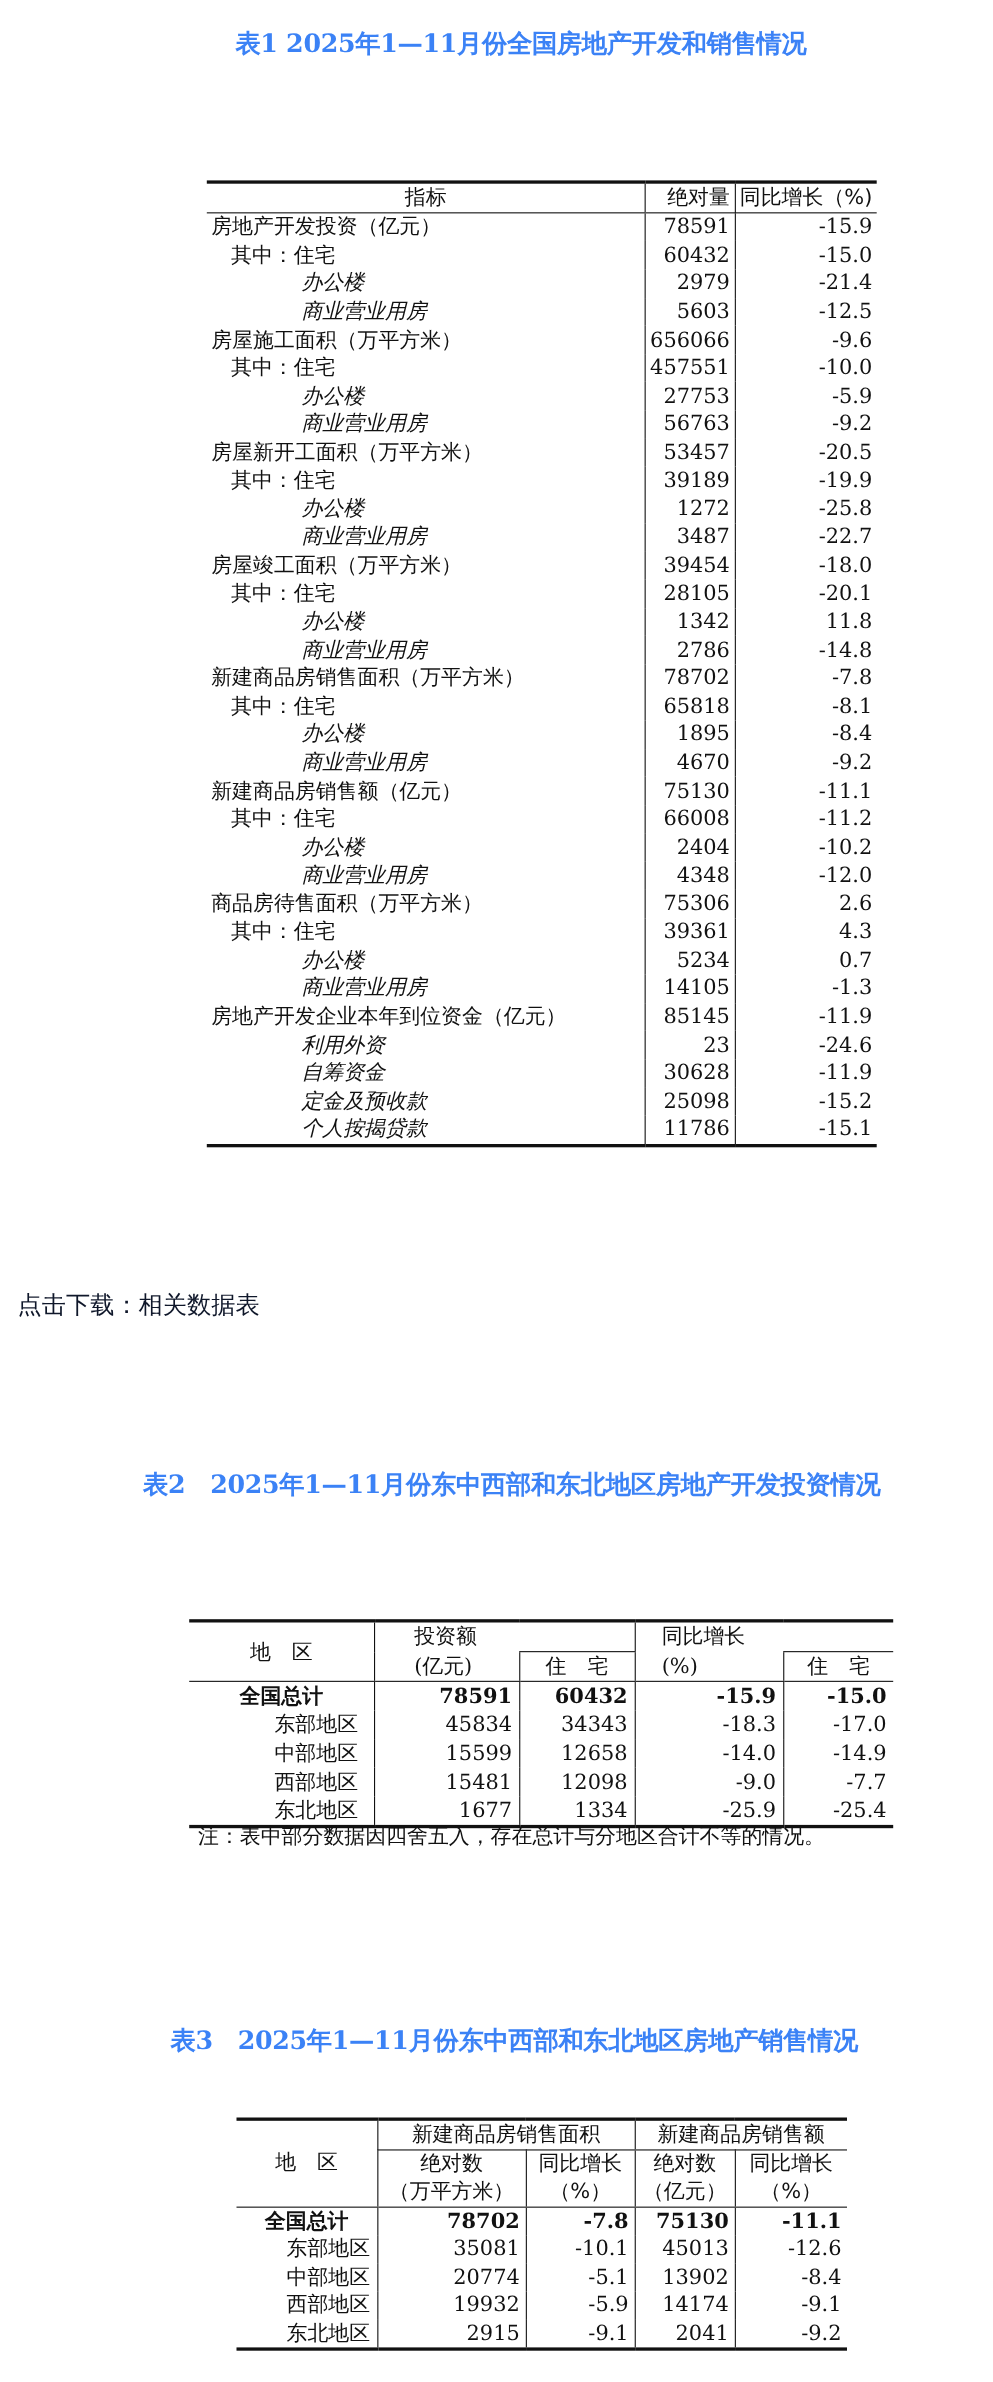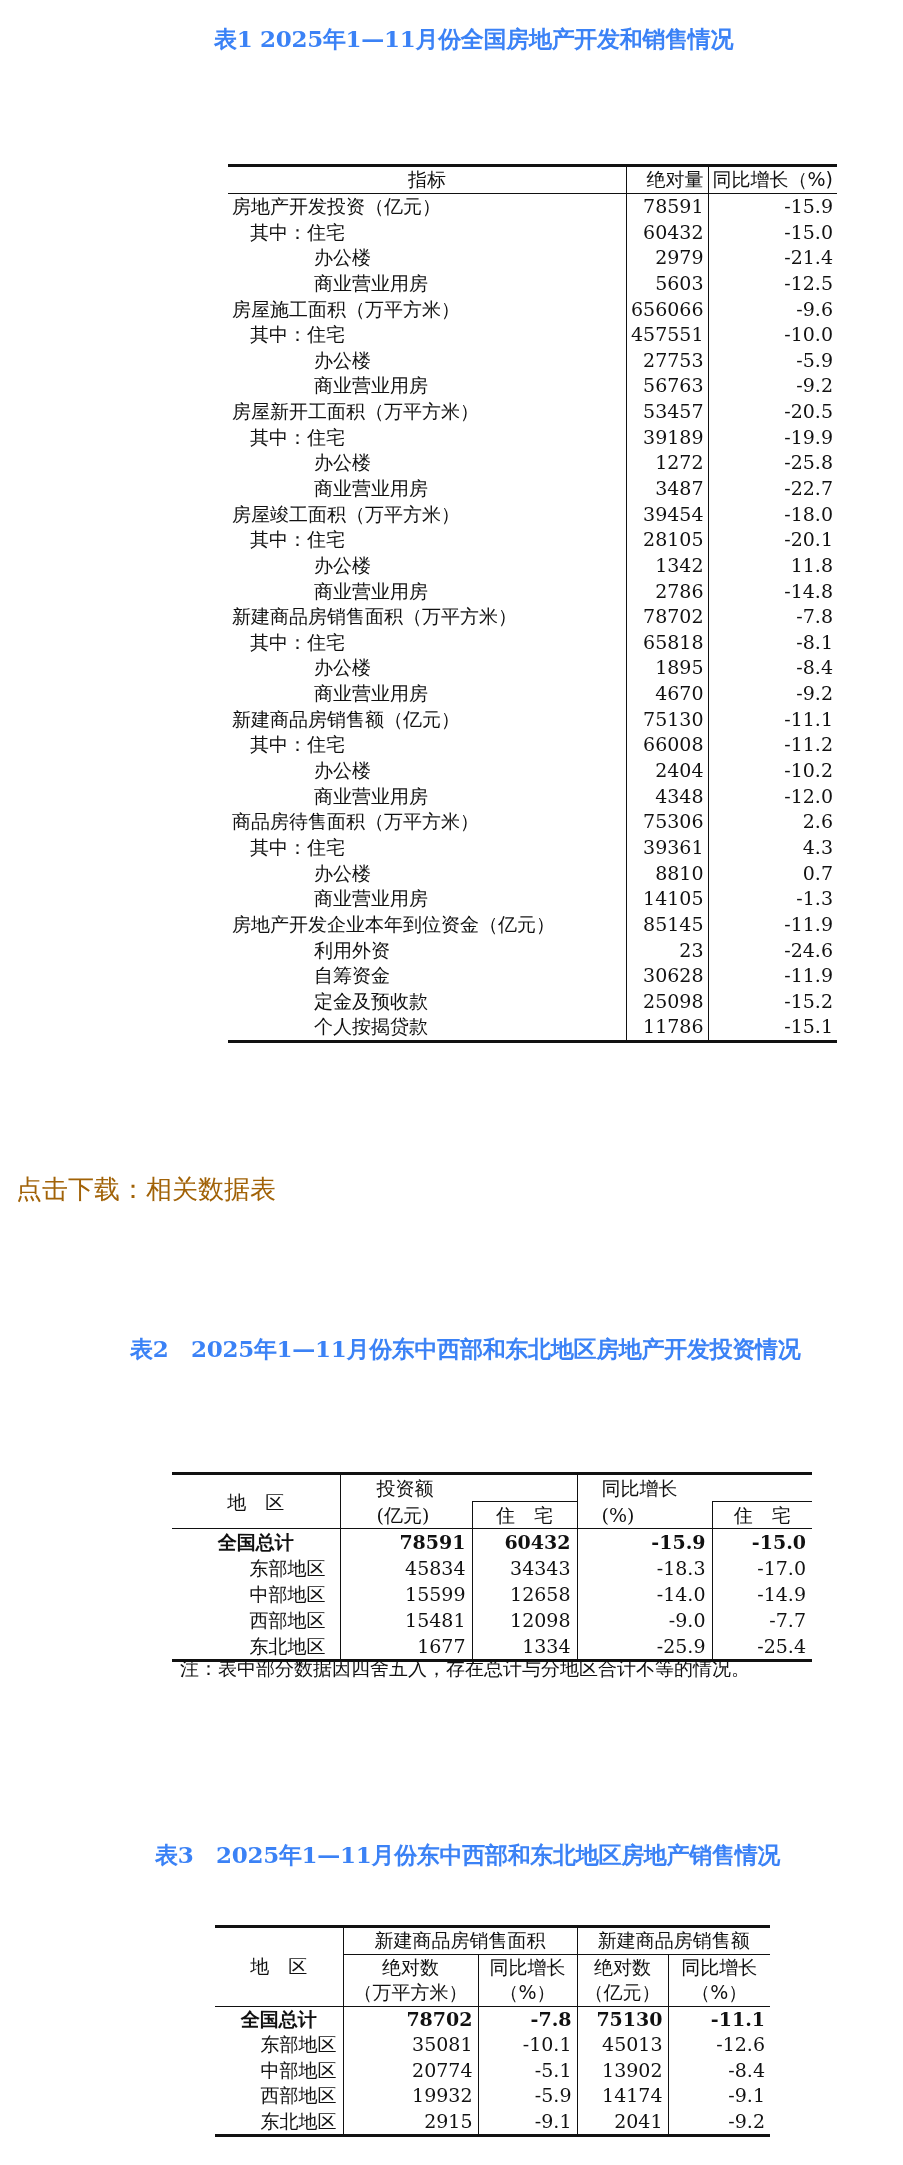--- a/index.html
+++ b/index.html
@@ -1,30 +1,30 @@
 <!DOCTYPE html>
 <html><head>
 <meta charset="utf-8">
 <style>
   html, body { margin: 0; padding: 0; background: #ffffff; }
   body { width: 903px; height: 2165px; position: relative; overflow: hidden;
          font-family: "DejaVu Serif", "Liberation Serif", serif; color: #111; }
   .title { position: absolute; font-weight: bold; font-size: 23px; white-space: pre; letter-spacing: -0.3px; color: #3b82f6; }
-  .t1 { position: absolute; left: 188px; top: 164px; width: 609px; border-collapse: collapse; font-size: 19px; margin-left: 40px; }
+  .t1 { position: absolute; left: 188px; top: 164px; width: 609px; border-collapse: collapse; font-size: 19px; }
   .t1 td, .t1 th { padding: 0 4px; height: 25.65px; line-height: 25px; white-space: pre; font-weight: normal; }
   .t1 thead th { border-top: 3px solid #111; border-bottom: 1px solid #111; }
   .t1 tbody tr:last-child td { border-bottom: 3px solid #111; }
   .t1 .c1 { width: 352px; text-align: left; }
   .t1 .c2 { width: 72px; text-align: right; border-left: 1.5px solid #111; border-right: 1.5px solid #111; }
   .t1 .c3 { text-align: right; }
   .t1 thead .c1 { text-align: center; }
   .t1 thead .c3 { text-align: left; }
   .ind1 { padding-left: 22px !important; }
-  .ind2 { padding-left: 86px !important; }
-  .link { position: absolute; left: 16px; top: 1172px; font-family: "DejaVu Sans", "Liberation Sans", sans-serif; font-size: 26px; color: #a16207; cursor: pointer; text-decoration: none; }
+  .ind2 { padding-left: 86px !important; font-style: italic; }
+  .link { position: absolute; left: 16px; top: 1172px; font-family: "DejaVu Sans", "Liberation Sans", sans-serif; font-size: 22px; color: #0f172a; cursor: pointer; text-decoration: none; }
   .t2 { position: absolute; left: 172px; top: 1472px; width: 640px; border-collapse: collapse; font-size: 19px; }
   .t2 td { padding: 0 6px; height: 26px; line-height: 26px; white-space: pre; }
   .t2 .hdr td { height: 26px; }
   .t2 .toprow td { border-top: 3px solid #111; }
   .t2 .vl { border-left: 1.5px solid #111; }
   .t2 .bot td { border-bottom: 3px solid #111; }
   .t2 .r { text-align: right; }
   .t2 .c { text-align: center; }
   .t2 .l { text-align: left; }
   .b { font-weight: bold; }
@@ -178,21 +178,21 @@
         <td class="c2">75306</td>
         <td class="c3">2.6</td>
       </tr>
       <tr>
         <td class="c1 sans ind1">其中：住宅</td>
         <td class="c2">39361</td>
         <td class="c3">4.3</td>
       </tr>
       <tr>
         <td class="c1 sans ind2">办公楼</td>
-        <td class="c2">8810</td>
+        <td class="c2">5234</td>
         <td class="c3">0.7</td>
       </tr>
       <tr>
         <td class="c1 sans ind2">商业营业用房</td>
         <td class="c2">14105</td>
         <td class="c3">-1.3</td>
       </tr>
       <tr>
         <td class="c1 sans">房地产开发企业本年到位资金（亿元）</td>
         <td class="c2">85145</td>

